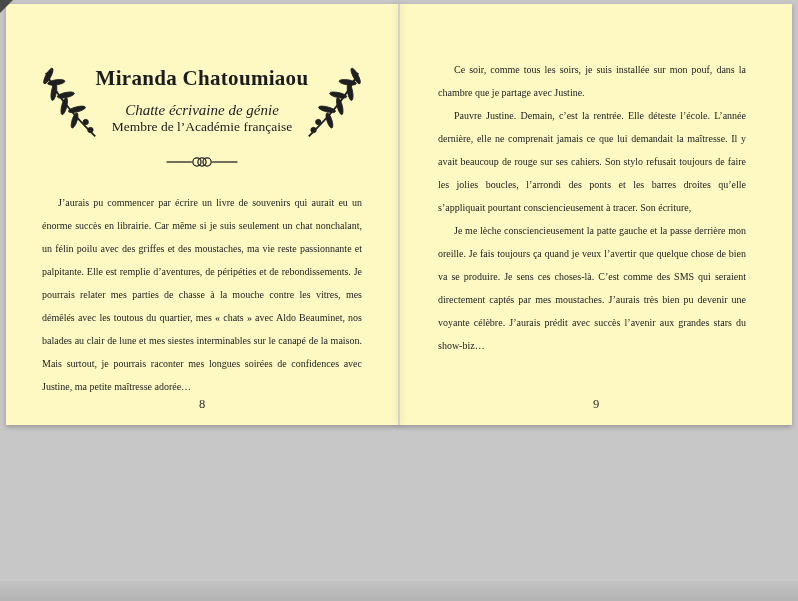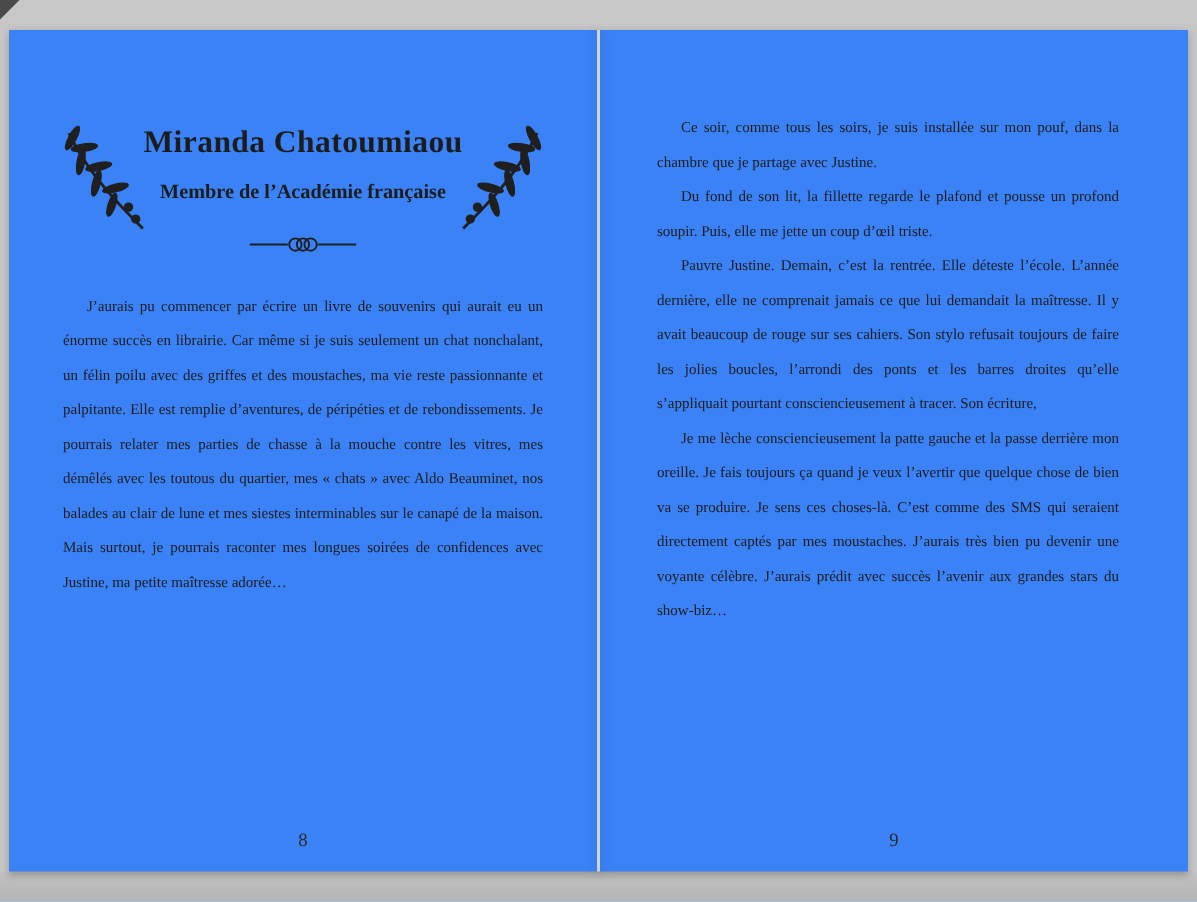--- a/index.html
+++ b/index.html
@@ -9,24 +9,24 @@
     position: relative;
     width: 798px;
     height: 601px;
     background: #c7c7c7;
     overflow: hidden;
   }
 
   .pages {
     position: absolute;
     left: 6px;
-    top: 20px;
+    top: 4px;
     width: 786px;
-    height: 561px;
-    background: #3b82f6;
+    height: 421px;
+    background: #fef9c3;
     display: flex;
     box-shadow: 0 2px 5px rgba(0,0,0,0.25);
   }
 
   .page {
     position: relative;
     flex: 1 1 50%;
     color: #1c1c1c;
   }
 
@@ -60,22 +60,21 @@
     font-size: 21px;
     font-weight: bold;
     letter-spacing: 0.3px;
   }
   .chapter-subtitle {
     margin-top: 11px;
     font-style: italic;
     font-size: 15px;
   }
   .chapter-affiliation {
-    margin-top: 13px;
-    font-weight: bold;
+    font-weight: normal;
     font-size: 13.5px;
   }
   .branch {
     position: absolute;
     top: -6px;
     width: 62px;
     height: 86px;
   }
   .branch.left  { left: 32px; }
   .branch.right { right: 32px; transform: scaleX(-1); }
@@ -150,20 +149,21 @@
               <ellipse cx="33" cy="52" rx="11" ry="3.2" transform="rotate(-76 33 52)"></ellipse>
               <ellipse cx="49" cy="56" rx="11" ry="3.2" transform="rotate(-14 49 56)"></ellipse>
               <ellipse cx="46" cy="70" rx="10" ry="3.1" transform="rotate(-72 46 70)"></ellipse>
               <circle cx="60" cy="72" r="3.4"></circle>
               <circle cx="66" cy="82" r="3.4"></circle>
             </g>
           </svg>
         </span>
 
         <div class="chapter-title">Miranda Chatoumiaou</div>
+        <div class="chapter-subtitle">Chatte écrivaine de génie</div>
         <div class="chapter-affiliation">Membre de l’Académie française</div>
       </div>
 
       <div class="divider">
         <svg width="76" height="20" viewBox="0 0 120 22">
           <g stroke="#1f1f1f" fill="none" stroke-width="2">
             <path d="M4 11 H44"></path>
             <path d="M76 11 H116"></path>
             <circle cx="52" cy="11" r="6.5"></circle>
             <circle cx="60" cy="11" r="6.5"></circle>
@@ -178,21 +178,20 @@
 
       <div class="page-number">8</div>
     </div>
 
     <div class="gutter"></div>
 
     <div class="page page-right">
 
       <div class="body-text" lang="fr">
         <p>Ce soir, comme tous les soirs, je suis installée sur mon pouf, dans la chambre que je partage avec Justine.</p>
-        <p>Du fond de son lit, la fillette regarde le plafond et pousse un profond soupir. Puis, elle me jette un coup d’œil triste.</p>
         <p>Pauvre Justine. Demain, c’est la rentrée. Elle déteste l’école. L’année dernière, elle ne comprenait jamais ce que lui demandait la maîtresse. Il y avait beaucoup de rouge sur ses cahiers. Son stylo refusait toujours de faire les jolies boucles, l’arrondi des ponts et les barres droites qu’elle s’appliquait pourtant consciencieusement à tracer. Son écriture,</p>
         <p>Je me lèche consciencieusement la patte gauche et la passe derrière mon oreille. Je fais toujours ça quand je veux l’avertir que quelque chose de bien va se produire. Je sens ces choses-là. C’est comme des SMS qui seraient directement captés par mes moustaches. J’aurais très bien pu devenir une voyante célèbre. J’aurais prédit avec succès l’avenir aux grandes stars du show-biz…</p>
       </div>
 
       <div class="page-number">9</div>
     </div>
 
   </div>
 
   <div class="corner-artifact"></div>

